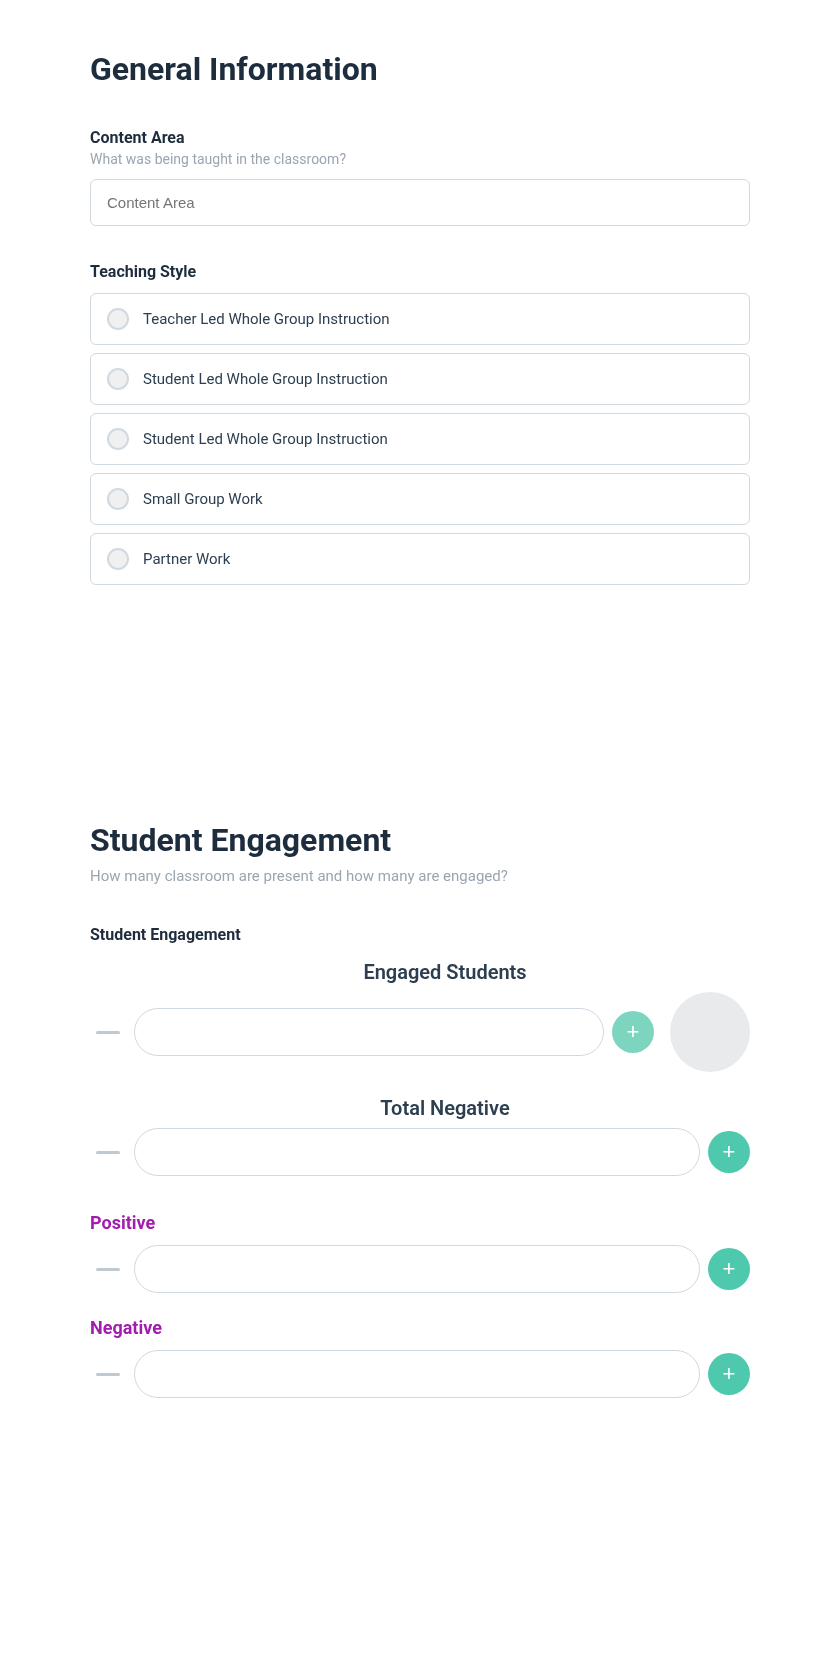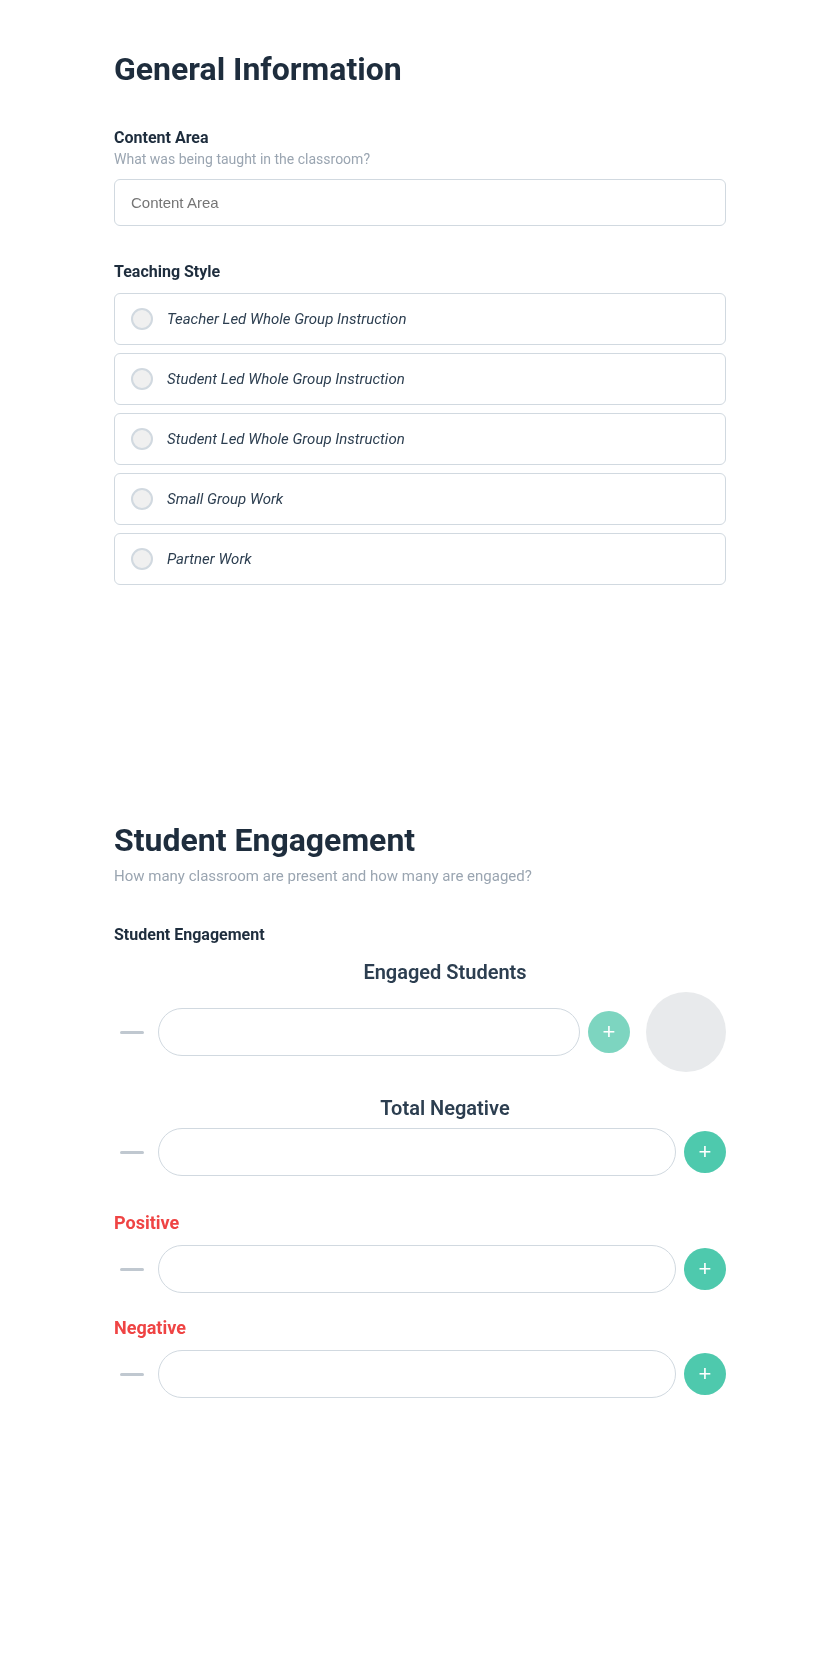--- a/index.html
+++ b/index.html
@@ -10,21 +10,21 @@
 
     body {
       font-family: -apple-system, BlinkMacSystemFont, 'Segoe UI', Roboto, sans-serif;
       background: #ffffff;
       color: #2c3e50;
       width: 840px;
       min-height: 1680px;
     }
 
     .page-container {
-      padding: 50px 114px;
+      padding: 50px 90px;
     }
 
     .section-title {
       font-size: 32px;
       font-weight: 700;
       color: #1e2d3d;
       margin-bottom: 40px;
     }
 
     .field-label {
@@ -61,21 +61,20 @@
 
     .radio-option {
       display: flex;
       align-items: center;
       border: 1.5px solid #d1d9e0;
       border-radius: 6px;
       padding: 14px 16px;
       margin-bottom: 8px;
       cursor: pointer;
       background: #fff;
-      font-style: italic;
     }
 
     .radio-option:last-child {
       margin-bottom: 0;
     }
 
     .radio-circle {
       width: 22px;
       height: 22px;
       border-radius: 50%;
@@ -208,21 +207,21 @@
       margin-bottom: 20px;
     }
 
     .feedback-item {
       margin-bottom: 24px;
     }
 
     .feedback-item-label {
       font-size: 18px;
       font-weight: 700;
-      color: #ef4444;
+      color: #a21caf;
       margin-bottom: 12px;
     }
   </style>
 </head>
 <body>
 
 <div class="page-container">
 
   <div class="general-info-section">
     <h1 class="section-title">General Information</h1>

